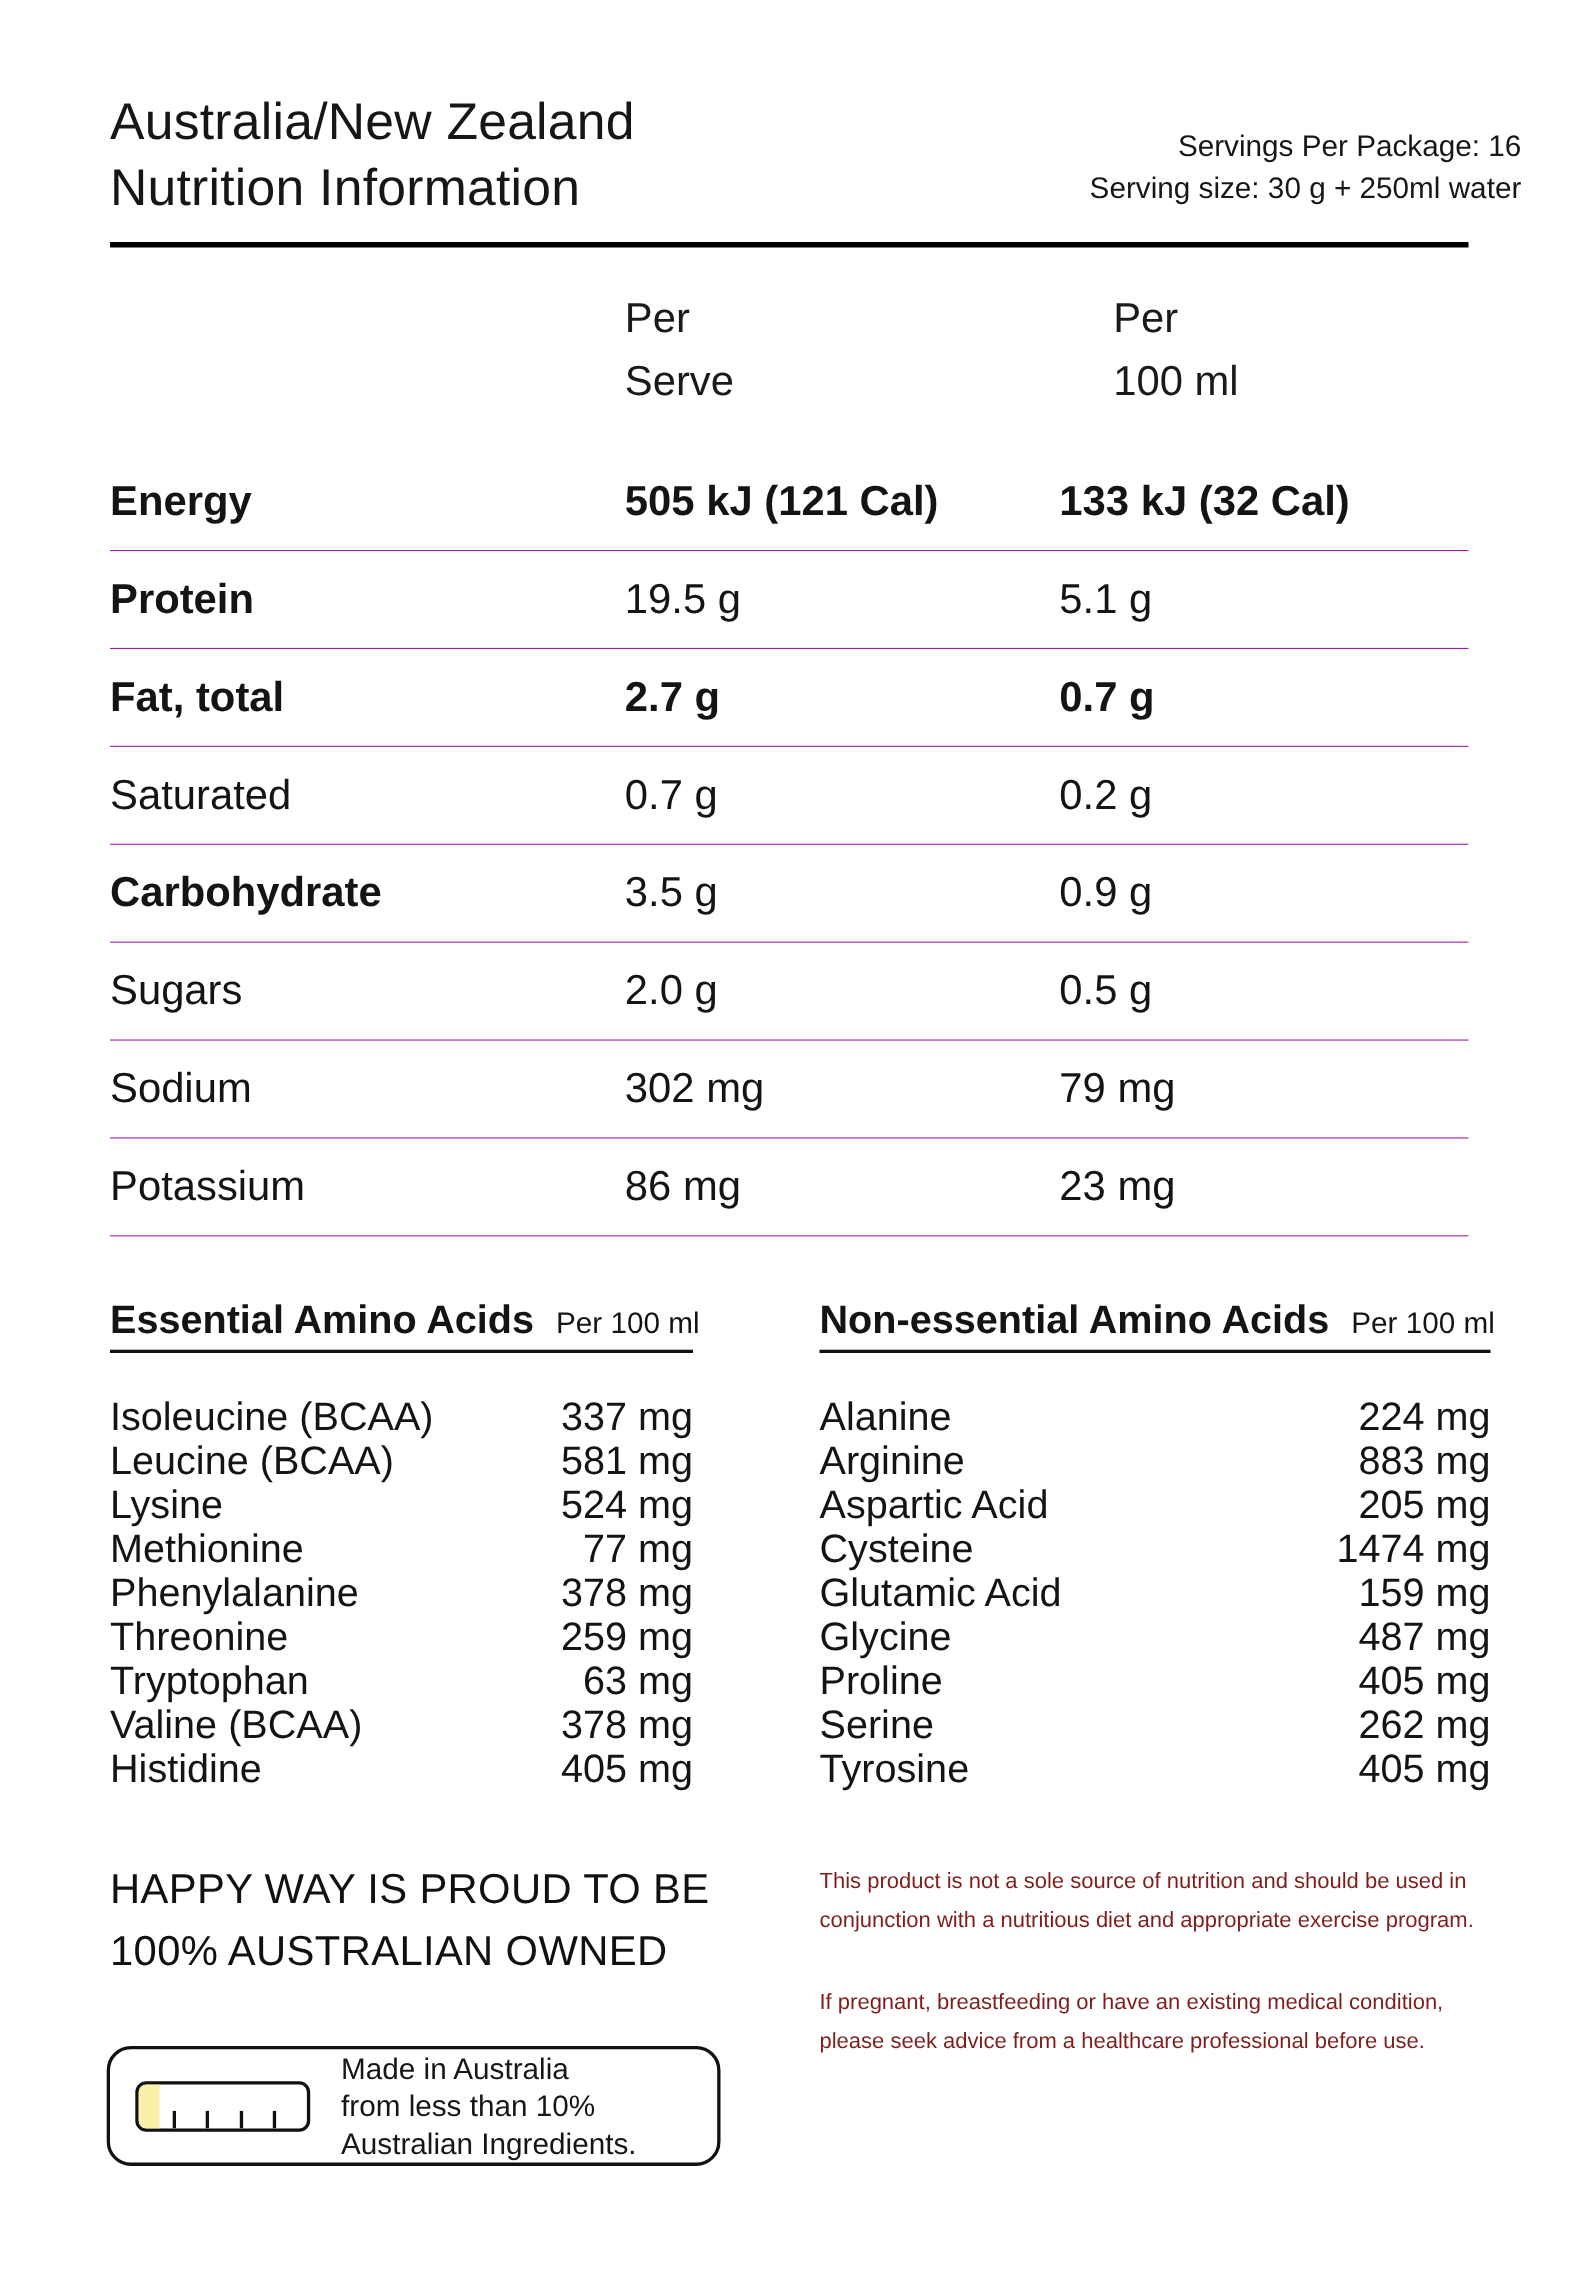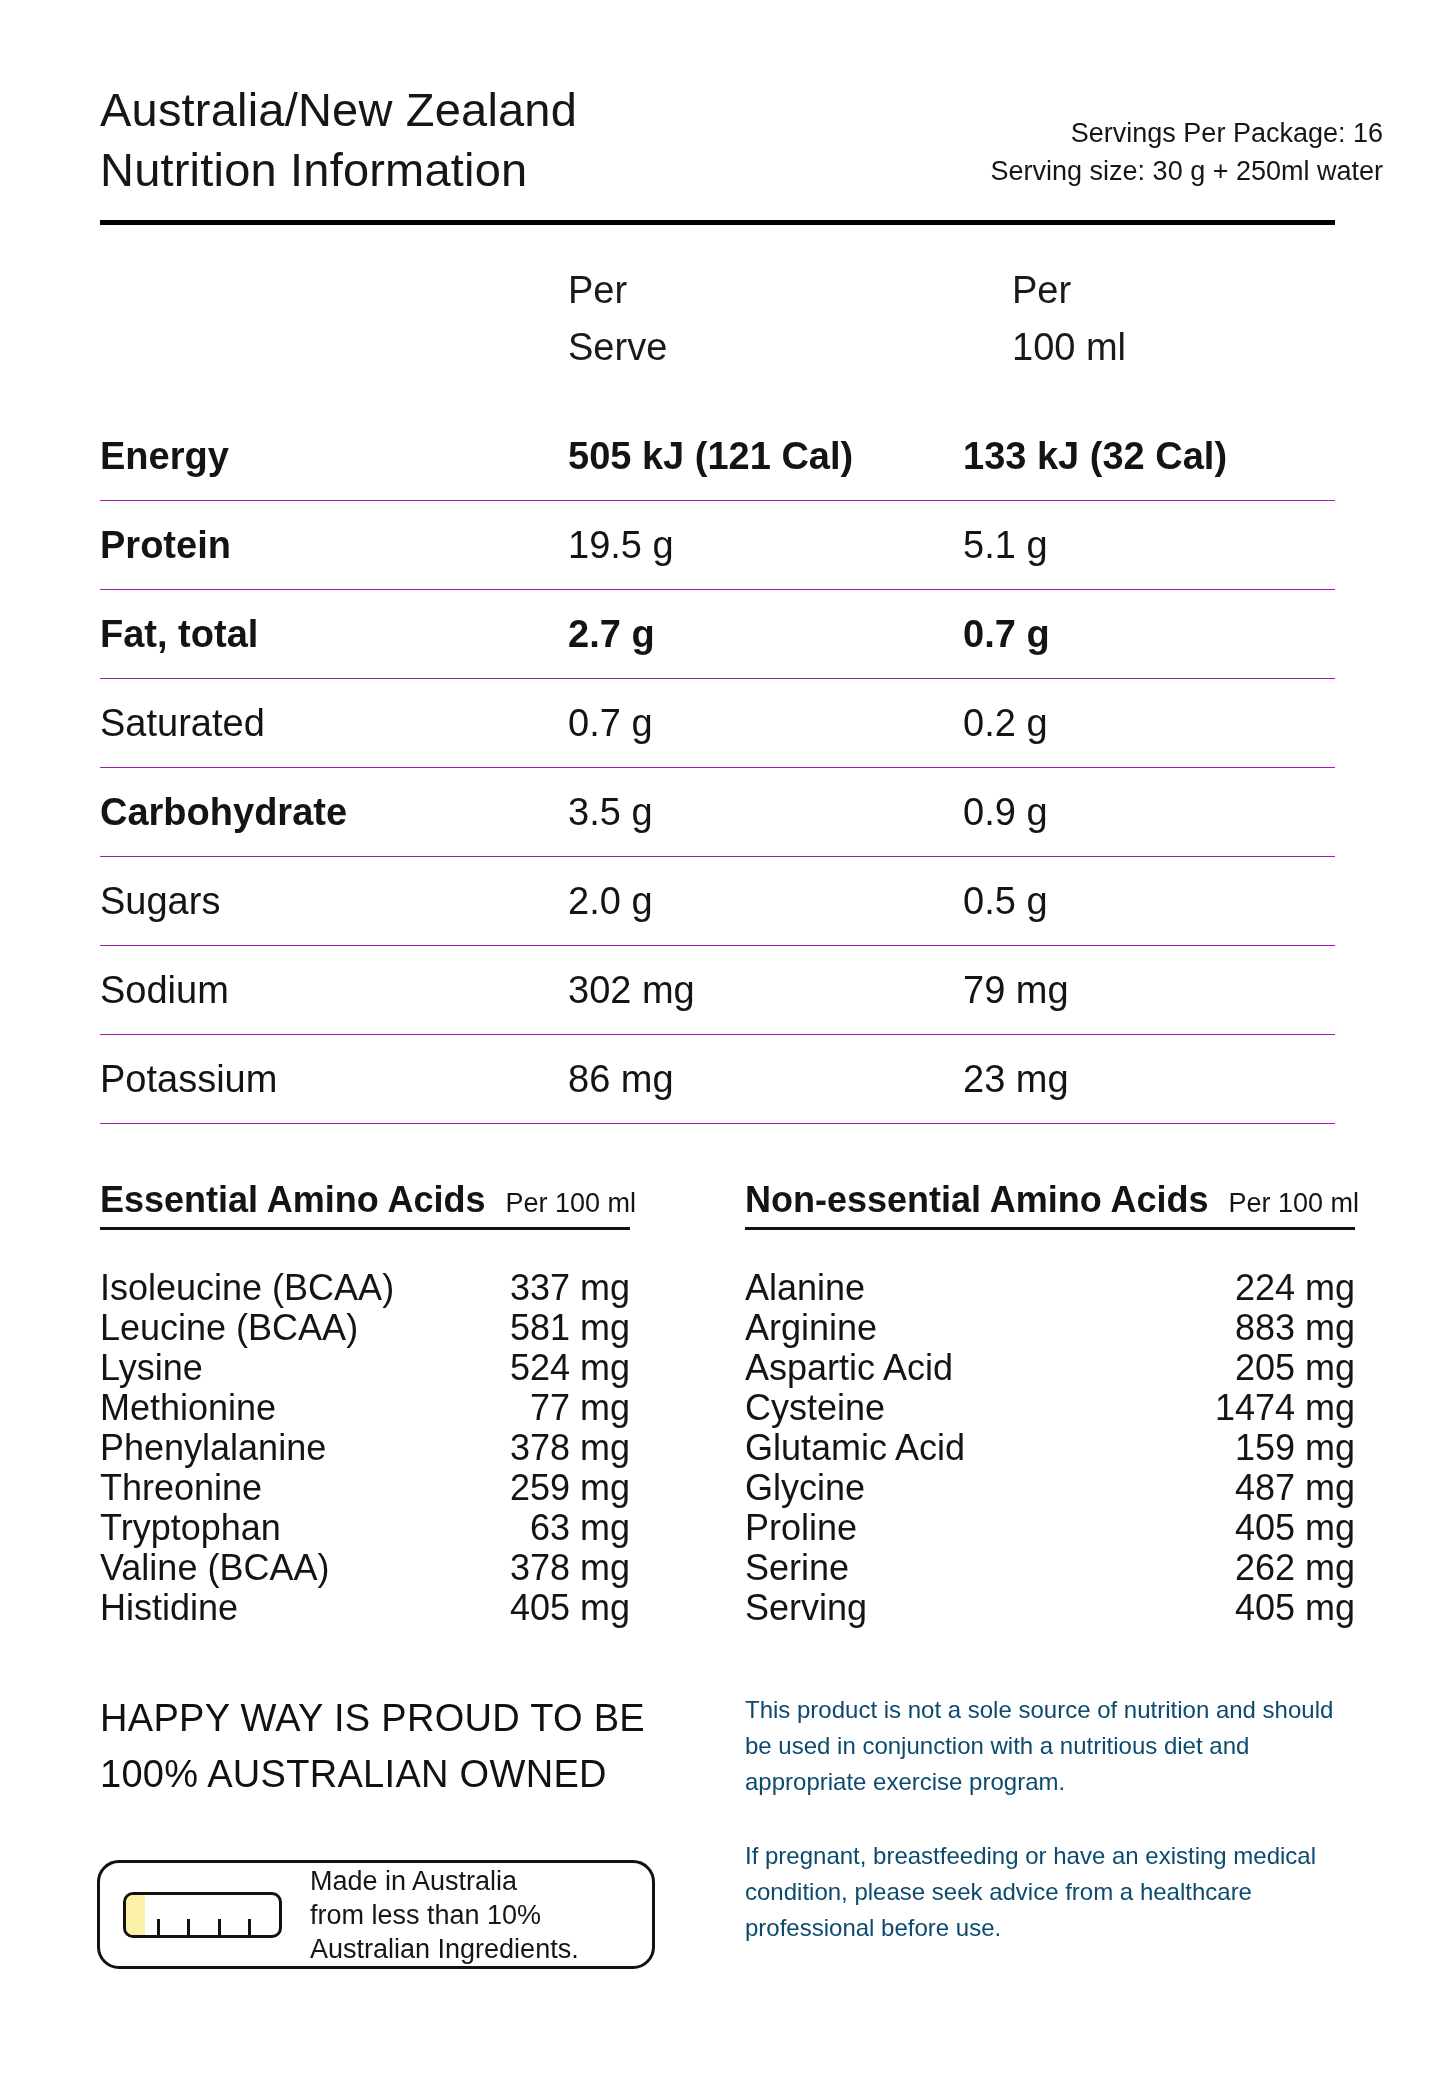--- a/index.html
+++ b/index.html
@@ -35,22 +35,22 @@
               padding-bottom:8px;}
   .amino-head .t{font-size:36px;font-weight:700;line-height:32px;white-space:nowrap;}
   .amino-head .u{font-size:27px;white-space:nowrap;}
   .amino-rows{margin-top:38px;}
   .arow{display:flex;justify-content:space-between;font-size:36px;line-height:40px;}
   .arow .val{text-align:right;}
 
   
   .own-head{position:absolute;left:100px;top:1690px;font-size:38px;font-weight:400;
             line-height:56px;letter-spacing:.3px;color:#111;}
-  .disclaimers{position:absolute;left:745px;top:1692px;width:620px;font-size:24px;
-               line-height:36px;color:#0c4a6e;}
+  .disclaimers{position:absolute;left:745px;top:1692px;width:620px;font-size:20px;
+               line-height:36px;color:#7f1d1d;}
   .disclaimers p{margin:0 0 38px 0;}
 
   .badge{position:absolute;left:97px;top:1860px;width:558px;height:109px;
          border:3px solid #111;border-radius:22px;box-sizing:border-box;
          display:flex;align-items:center;}
   .meter{position:relative;margin-left:23px;width:159px;height:46px;
          border:3px solid #111;border-radius:10px;box-sizing:border-box;background:#fff;
          overflow:hidden;flex:none;}
   .meter-fill{position:absolute;left:0;top:0;bottom:0;width:19px;border-radius:7px 0 0 7px;}
   .tick{position:absolute;bottom:0;width:3px;height:16px;background:#111;}
@@ -202,21 +202,21 @@
         </div>
       <div class="arow">
           <span>Proline</span>
           <span class="val">405 mg</span>
         </div>
       <div class="arow">
           <span>Serine</span>
           <span class="val">262 mg</span>
         </div>
       <div class="arow">
-          <span>Serving</span>
+          <span>Tyrosine</span>
           <span class="val">405 mg</span>
         </div>
     </div>
   </div>
 
   <div class="own-head">
     <div>HAPPY WAY IS PROUD TO BE</div>
     <div>100% AUSTRALIAN OWNED</div>
   </div>
 

